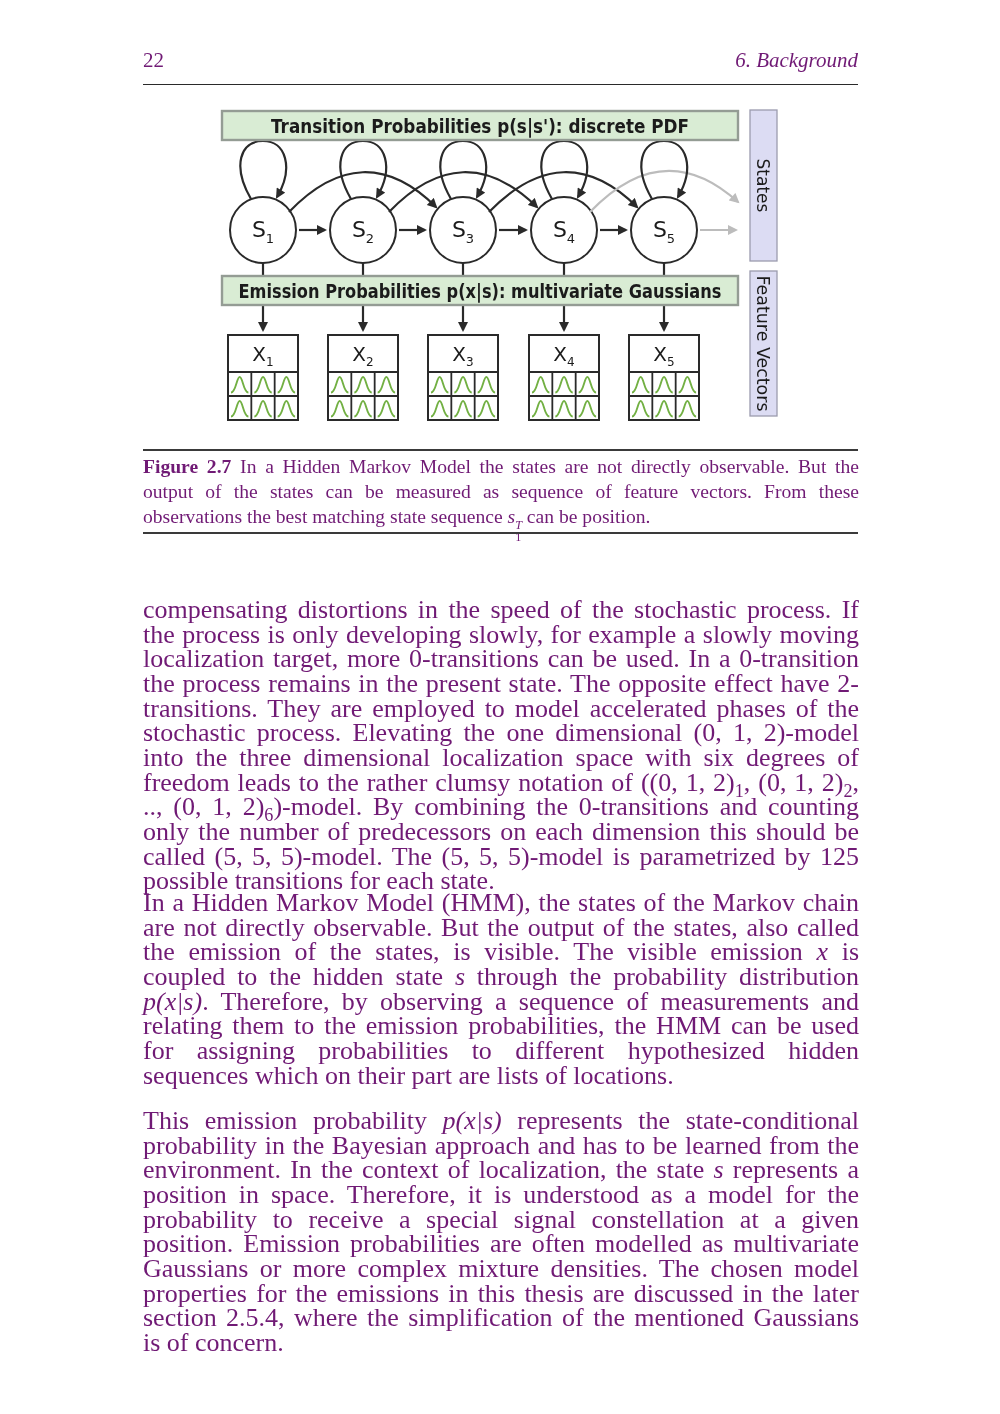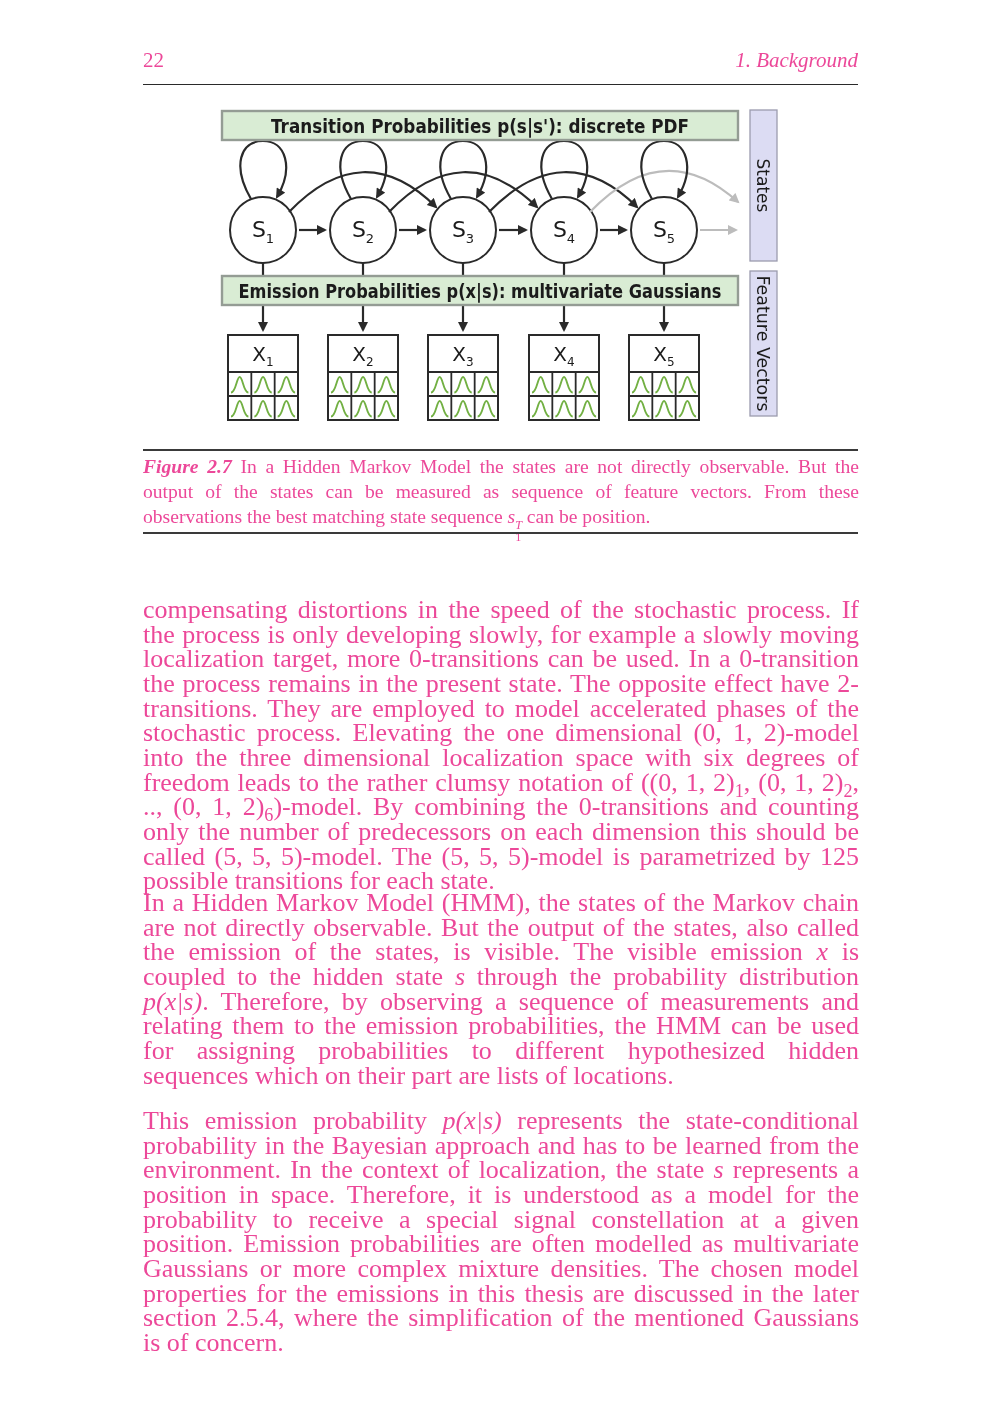--- a/index.html
+++ b/index.html
@@ -1,55 +1,55 @@
 <!DOCTYPE html>
 <html><head>
 <meta charset="utf-8">
 <style>
   html,body{margin:0;padding:0;background:#e8e8e8;}
   #page{
     position:relative;width:1000px;height:1414px;margin:0 auto;
-    background:#ffffff;color:#ec4899;
+    background:#ffffff;color:#701a75;
     font-family:"Liberation Serif",serif;overflow:hidden;
   }
   .header{
     position:absolute;left:143px;top:48px;width:715px;
     display:flex;justify-content:space-between;align-items:baseline;
     font-size:21px;padding-bottom:11px;border-bottom:1.7px solid #2a2a2a;
   }
   .chapter{font-style:italic;}
   #hmm-svg{position:absolute;left:130px;top:95px;width:740px;height:345px;}
   #hmm-svg text{font-family:"DejaVu Sans","Liberation Sans",sans-serif;fill:#1b1b1b;}
   .rule{position:absolute;left:143px;width:715px;height:1.6px;background:#3a3a3a;}
   .caption{
     position:absolute;left:143px;top:455px;width:716px;
     font-size:19.6px;line-height:24.9px;text-align:justify;
   }
   .para{
     position:absolute;left:143px;width:716px;
     font-size:26px;line-height:24.65px;text-align:justify;
   }
   .it{font-style:italic;}
-  .bf{font-weight:bold;font-style:italic;}
+  .bf{font-weight:bold;}
   .subs{vertical-align:sub;font-size:0.7em;line-height:0;}
   .supsub{
     display:inline-flex;flex-direction:column;align-items:flex-start;
     font-size:0.62em;line-height:1.02;vertical-align:-0.5em;
   }
   .supsub .top{font-style:italic;}
   .supsub .bottom{font-style:normal;}
 </style>
 </head>
 <body>
 
 <div id="page">
 
   <div class="header">
     <span>22</span>
-    <span class="chapter">1. Background</span>
+    <span class="chapter">6. Background</span>
   </div>
 
   <svg id="hmm-svg" viewBox="0 0 740 345">
     <defs>
       <marker id="ah-dark" viewBox="0 0 10 10" refX="8" refY="5" markerWidth="11" markerHeight="10" orient="auto" markerUnits="userSpaceOnUse">
         <path d="M0,0 L10,5 L0,10 z" fill="#2a2a2a"></path>
       </marker>
       <marker id="ah-gray" viewBox="0 0 10 10" refX="8" refY="5" markerWidth="11" markerHeight="10" orient="auto" markerUnits="userSpaceOnUse">
         <path d="M0,0 L10,5 L0,10 z" fill="#bcbcbc"></path>
       </marker>

